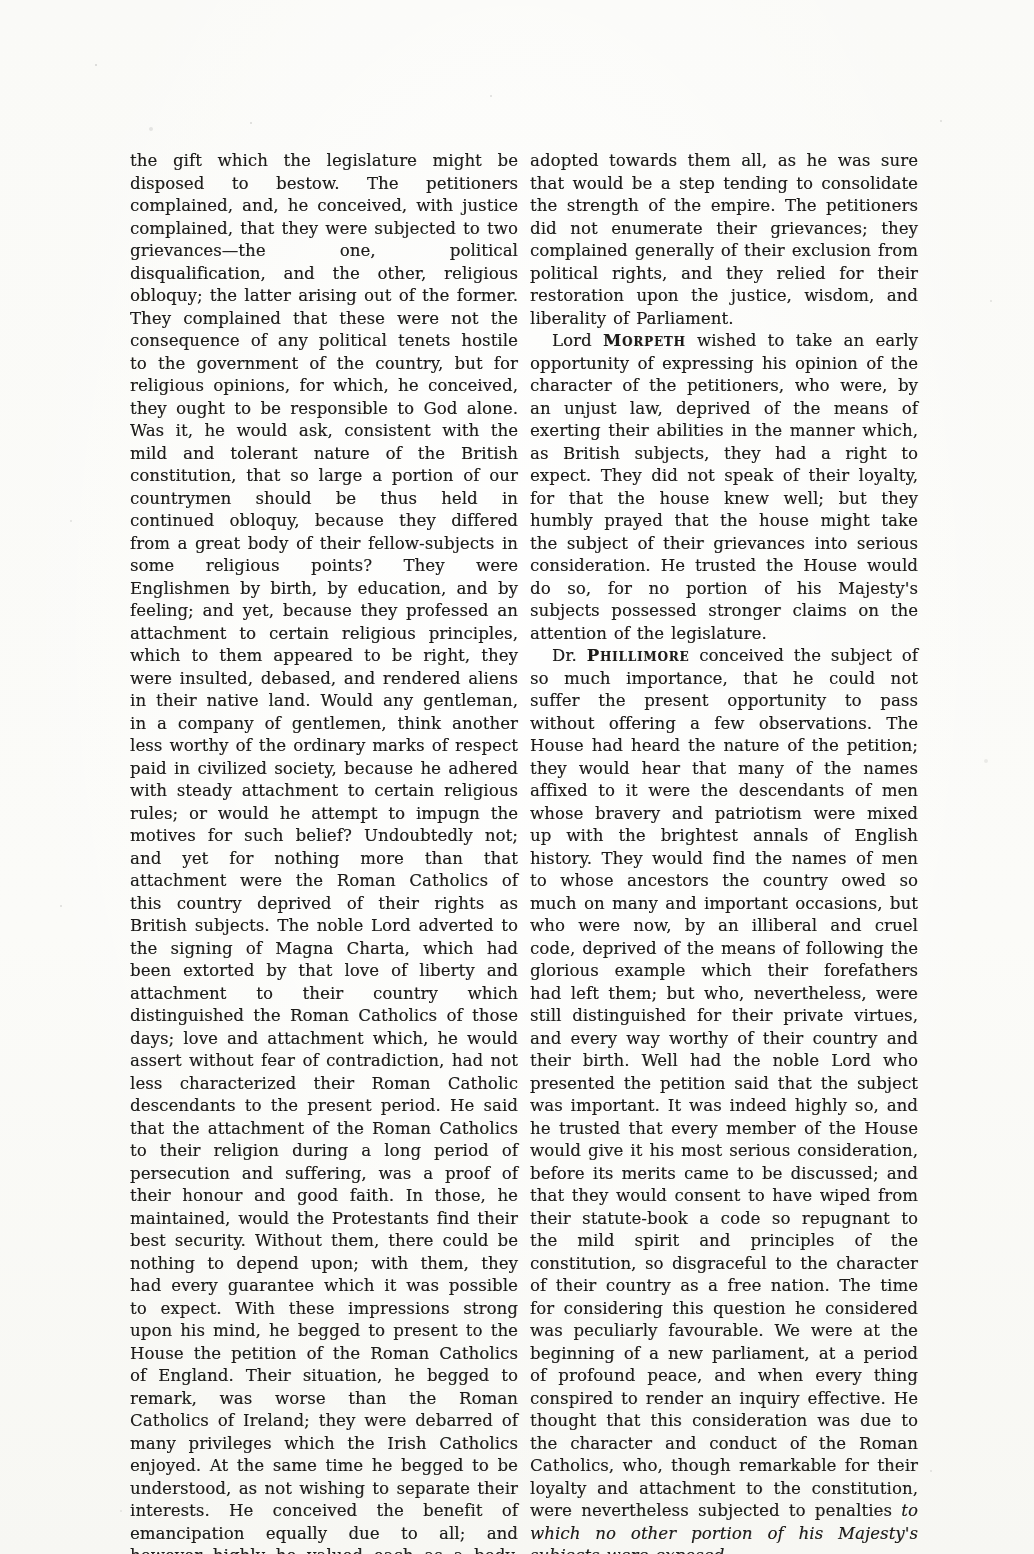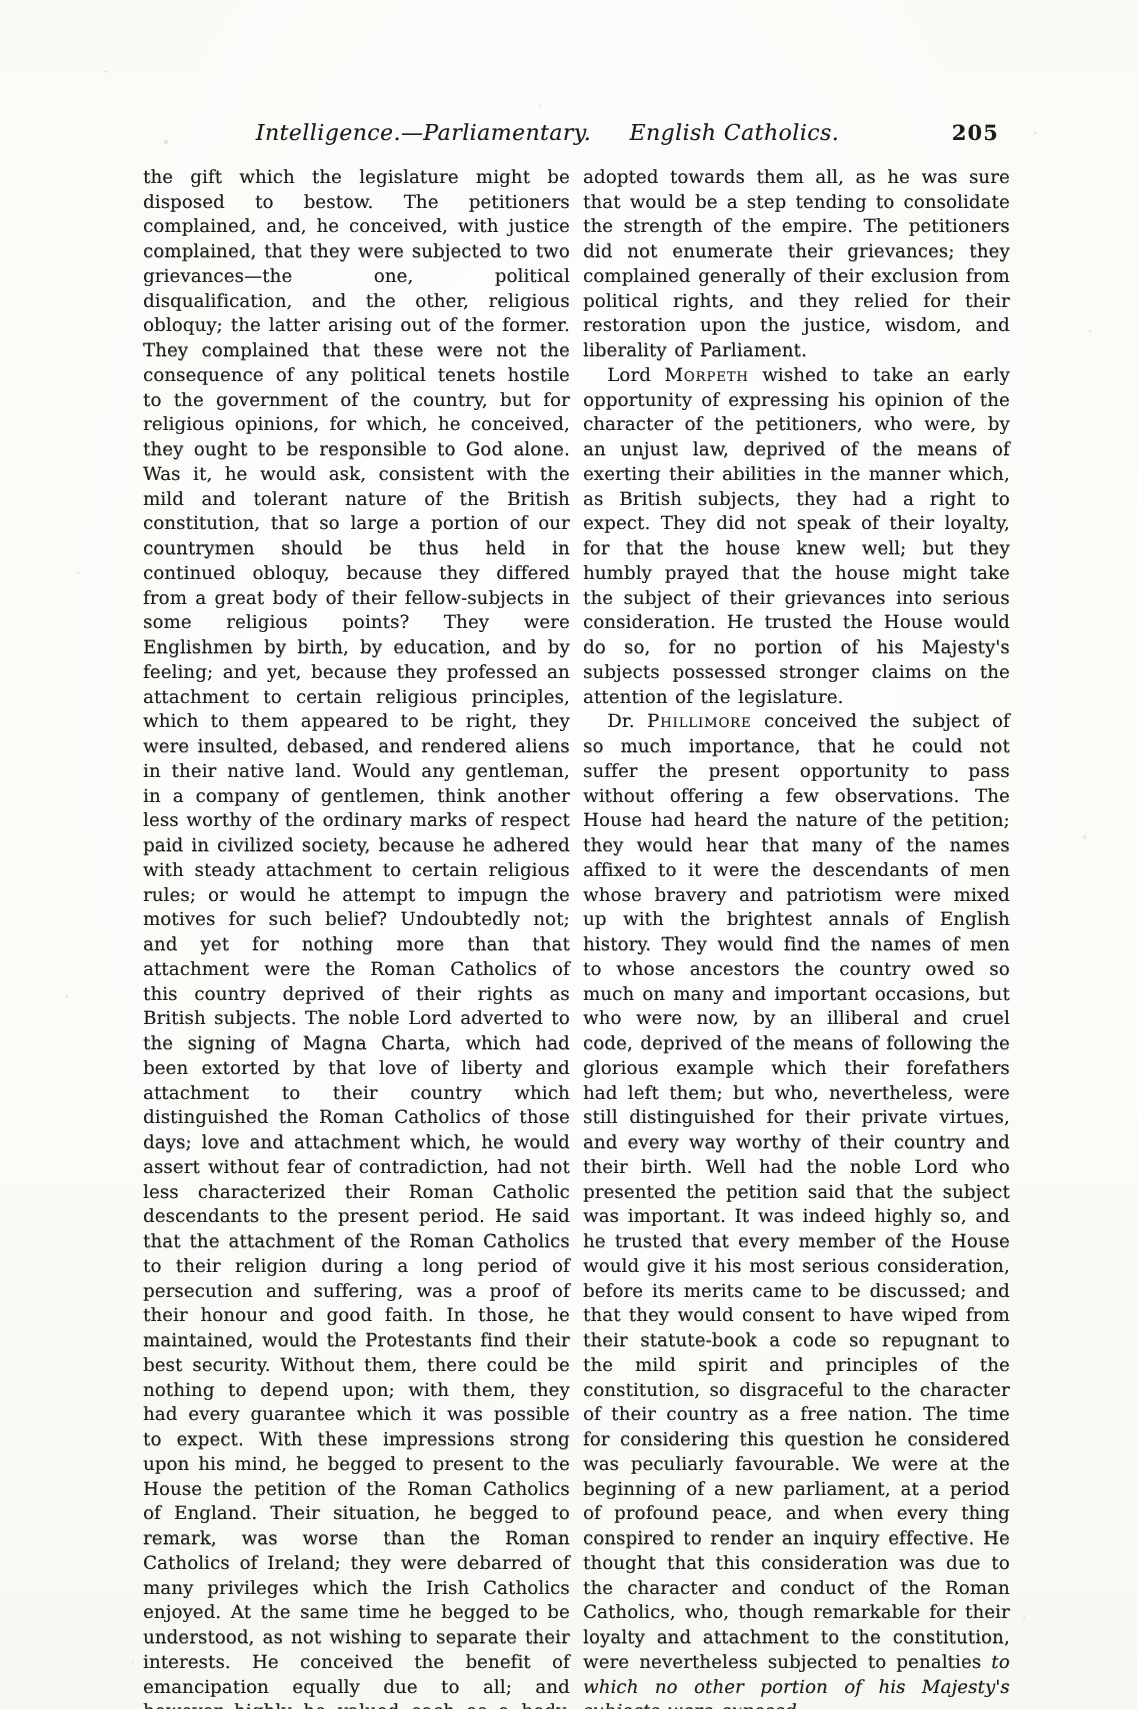--- a/index.html
+++ b/index.html
@@ -55,21 +55,21 @@
     text-align: justify;
     font-size: 16.5px;
     line-height: 22.5px;
     word-spacing: 1.5px;
     letter-spacing: 0.1px;
     text-shadow: 0.35px 0.3px 0.45px rgba(25,22,20,0.42);
   }
   .para { margin: 0; }
   .para.indent { text-indent: 22px; }
   .para.continues { text-align-last: justify; }
-  .seg-smallcaps { font-variant: small-caps; letter-spacing: 0.8px; }
+  .seg-smallcaps { font-variant: small-caps; letter-spacing: 0.8px; font-weight: bold; }
   .seg-italic { font-style: italic; }
   
   .specks {
     position: absolute;
     top: 0; left: 0;
     width: 2px; height: 2px;
     border-radius: 50%;
     background: transparent;
     box-shadow:
       95px 64px 0 0 rgba(40,40,40,0.18),
@@ -84,27 +84,20 @@
       120px 1510px 0 0 rgba(40,40,40,0.10),
       930px 1470px 0 0 rgba(40,40,40,0.12),
       490px 95px  0 0 rgba(40,40,40,0.15);
   }
 </style>
 </head>
 <body>
 
 <div class="page">
 
-  <header class="page-header">
-    <div class="running-title">
-      <span class="rt-part">Intelligence.—Parliamentary.</span>
-      <span class="rt-part rt-article">English Catholics.</span>
-    </div>
-    <span class="page-number">205</span>
-  </header>
 
   <main class="columns">
     <section class="col col-left">
       <p class="para continues"><span>the gift which the legislature might be disposed to bestow. The petitioners complained, and, he conceived, with justice complained, that they were subjected to two grievances—the one, political disqualification, and the other, religious obloquy; the latter arising out of the former. They complained that these were not the consequence of any political tenets hostile to the government of the country, but for religious opinions, for which, he conceived, they ought to be responsible to God alone. Was it, he would ask, consistent with the mild and tolerant nature of the British constitution, that so large a portion of our countrymen should be thus held in continued obloquy, because they differed from a great body of their fellow-subjects in some religious points? They were Englishmen by birth, by education, and by feeling; and yet, because they professed an attachment to certain religious principles, which to them appeared to be right, they were insulted, debased, and rendered aliens in their native land. Would any gentleman, in a company of gentlemen, think another less worthy of the ordinary marks of respect paid in civilized society, because he adhered with steady attachment to certain religious rules; or would he attempt to impugn the motives for such belief? Undoubtedly not; and yet for nothing more than that attachment were the Roman Catholics of this country deprived of their rights as British subjects. The noble Lord adverted to the signing of Magna Charta, which had been extorted by that love of liberty and attachment to their country which distinguished the Roman Catholics of those days; love and attachment which, he would assert without fear of contradiction, had not less characterized their Roman Catholic descendants to the present period. He said that the attachment of the Roman Catholics to their religion during a long period of persecution and suffering, was a proof of their honour and good faith. In those, he maintained, would the Protestants find their best security. Without them, there could be nothing to depend upon; with them, they had every guarantee which it was possible to expect. With these impressions strong upon his mind, he begged to present to the House the petition of the Roman Catholics of England. Their situation, he begged to remark, was worse than the Roman Catholics of Ireland; they were debarred of many privileges which the Irish Catholics enjoyed. At the same time he begged to be understood, as not wishing to separate their interests. He conceived the benefit of emancipation equally due to all; and however highly he valued each as a body, he would not advocate the rights of either, to the exclusion of the other. His object was, that conciliatory measures should be</span></p>
     </section>
 
     <section class="col col-right">
       <p class="para"><span>adopted towards them all, as he was sure that would be a step tending to consolidate the strength of the empire. The petitioners did not enumerate their grievances; they complained generally of their exclusion from political rights, and they relied for their restoration upon the justice, wisdom, and liberality of Parliament.</span></p>
       <p class="para indent"><span>Lord </span><span class="seg-smallcaps">Morpeth</span><span> wished to take an early opportunity of expressing his opinion of the character of the petitioners, who were, by an unjust law, deprived of the means of exerting their abilities in the manner which, as British subjects, they had a right to expect. They did not speak of their loyalty, for that the house knew well; but they humbly prayed that the house might take the subject of their grievances into serious consideration. He trusted the House would do so, for no portion of his Majesty's subjects possessed stronger claims on the attention of the legislature.</span></p>
       <p class="para indent"><span>Dr. </span><span class="seg-smallcaps">Phillimore</span><span> conceived the subject of so much importance, that he could not suffer the present opportunity to pass without offering a few observations. The House had heard the nature of the petition; they would hear that many of the names affixed to it were the descendants of men whose bravery and patriotism were mixed up with the brightest annals of English history. They would find the names of men to whose ancestors the country owed so much on many and important occasions, but who were now, by an illiberal and cruel code, deprived of the means of following the glorious example which their forefathers had left them; but who, nevertheless, were still distinguished for their private virtues, and every way worthy of their country and their birth. Well had the noble Lord who presented the petition said that the subject was important. It was indeed highly so, and he trusted that every member of the House would give it his most serious consideration, before its merits came to be discussed; and that they would consent to have wiped from their statute-book a code so repugnant to the mild spirit and principles of the constitution, so disgraceful to the character of their country as a free nation. The time for considering this question he considered was peculiarly favourable. We were at the beginning of a new parliament, at a period of profound peace, and when every thing conspired to render an inquiry effective. He thought that this consideration was due to the character and conduct of the Roman Catholics, who, though remarkable for their loyalty and attachment to the constitution, were nevertheless subjected to penalties </span><span class="seg-italic">to which no other portion of his Majesty's subjects were exposed.</span></p>

